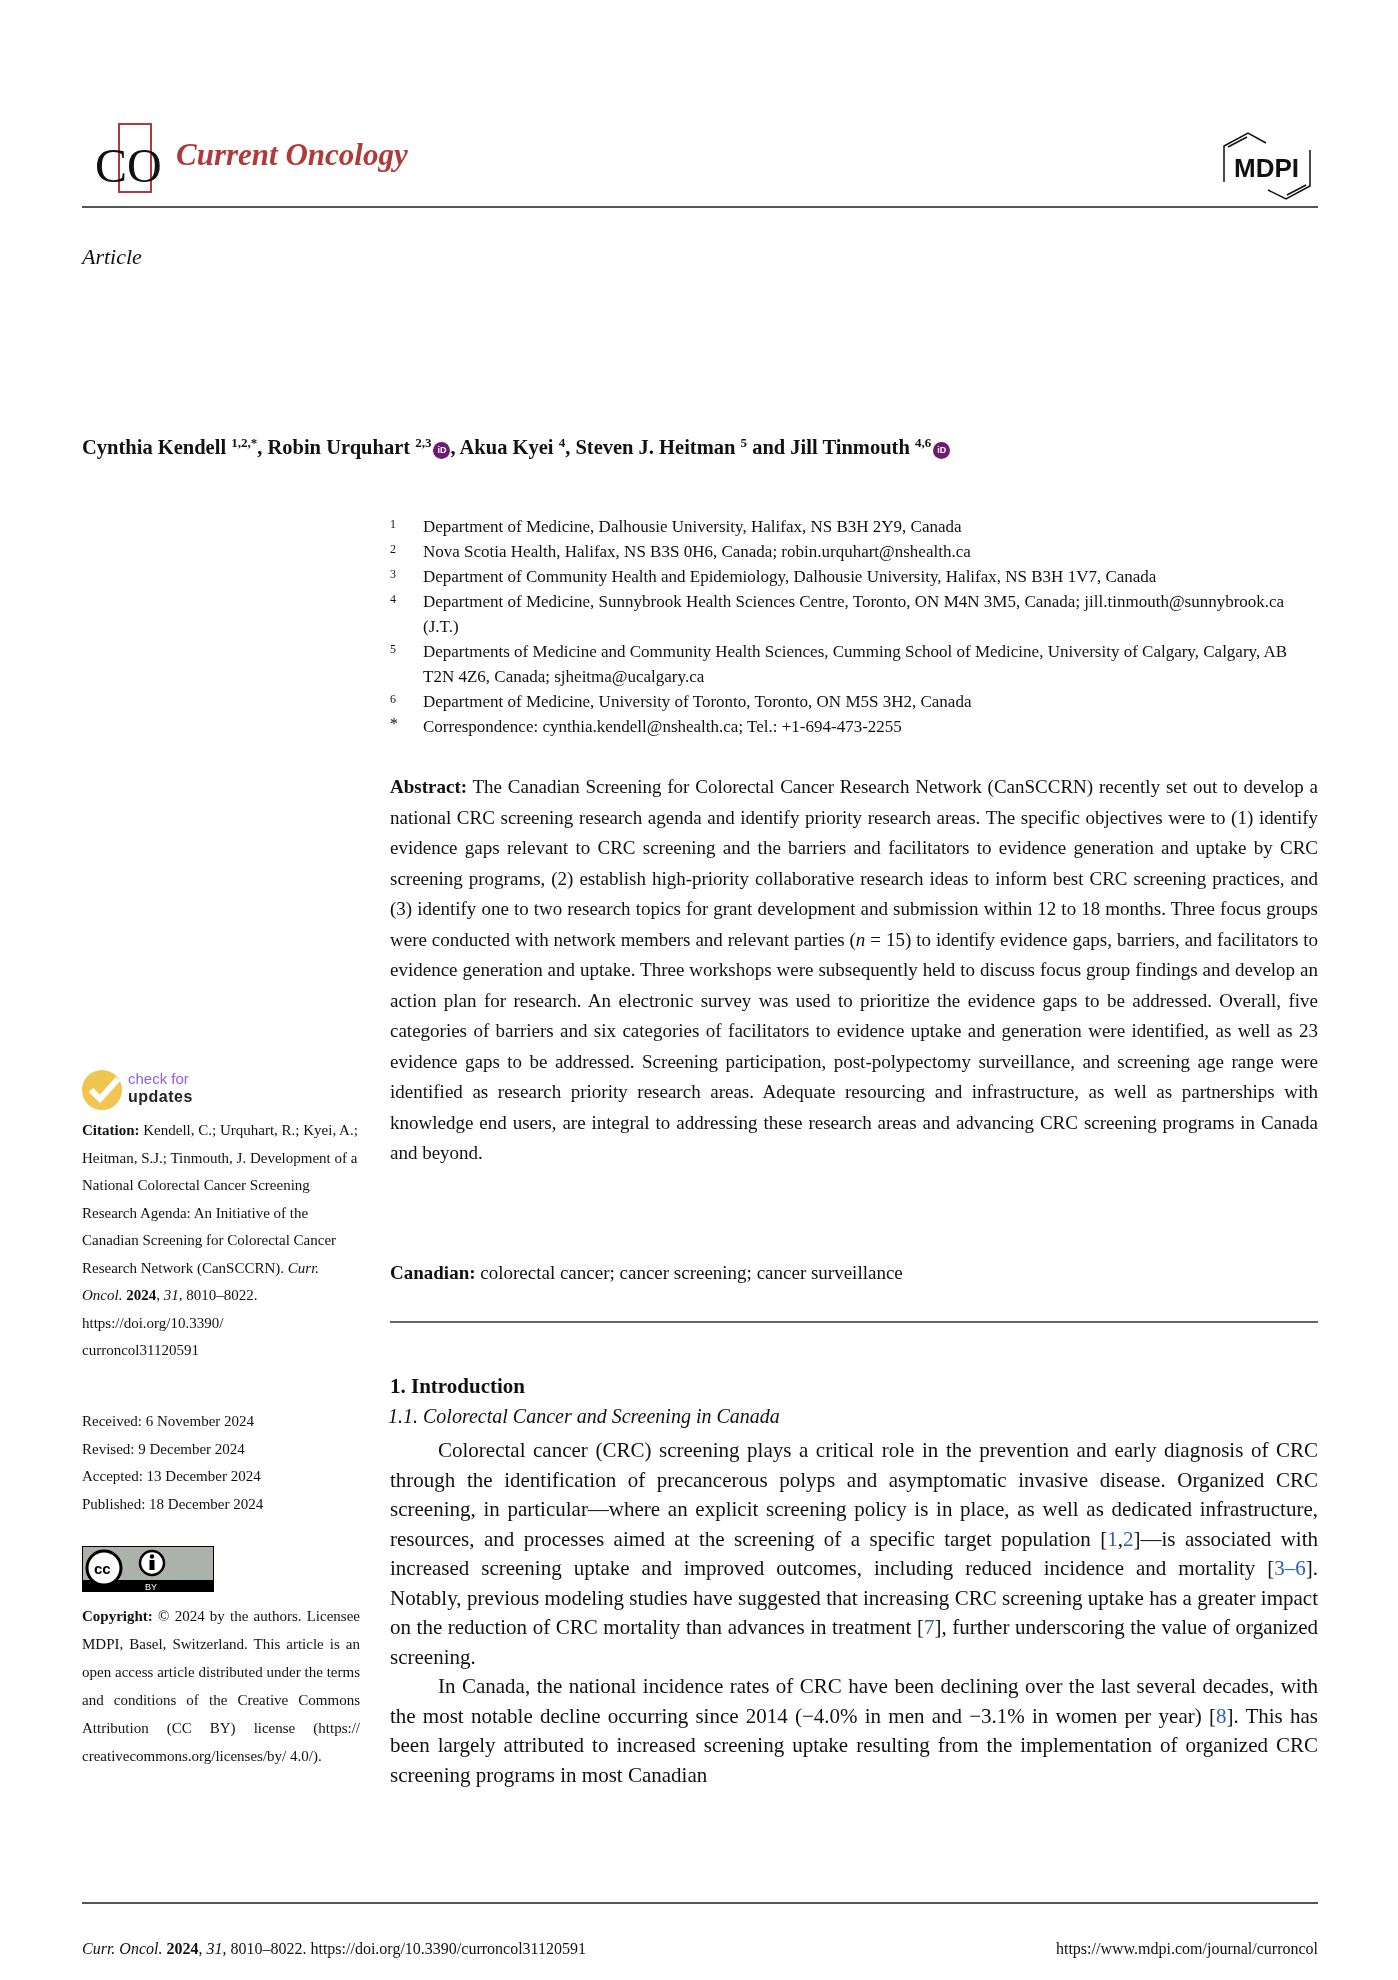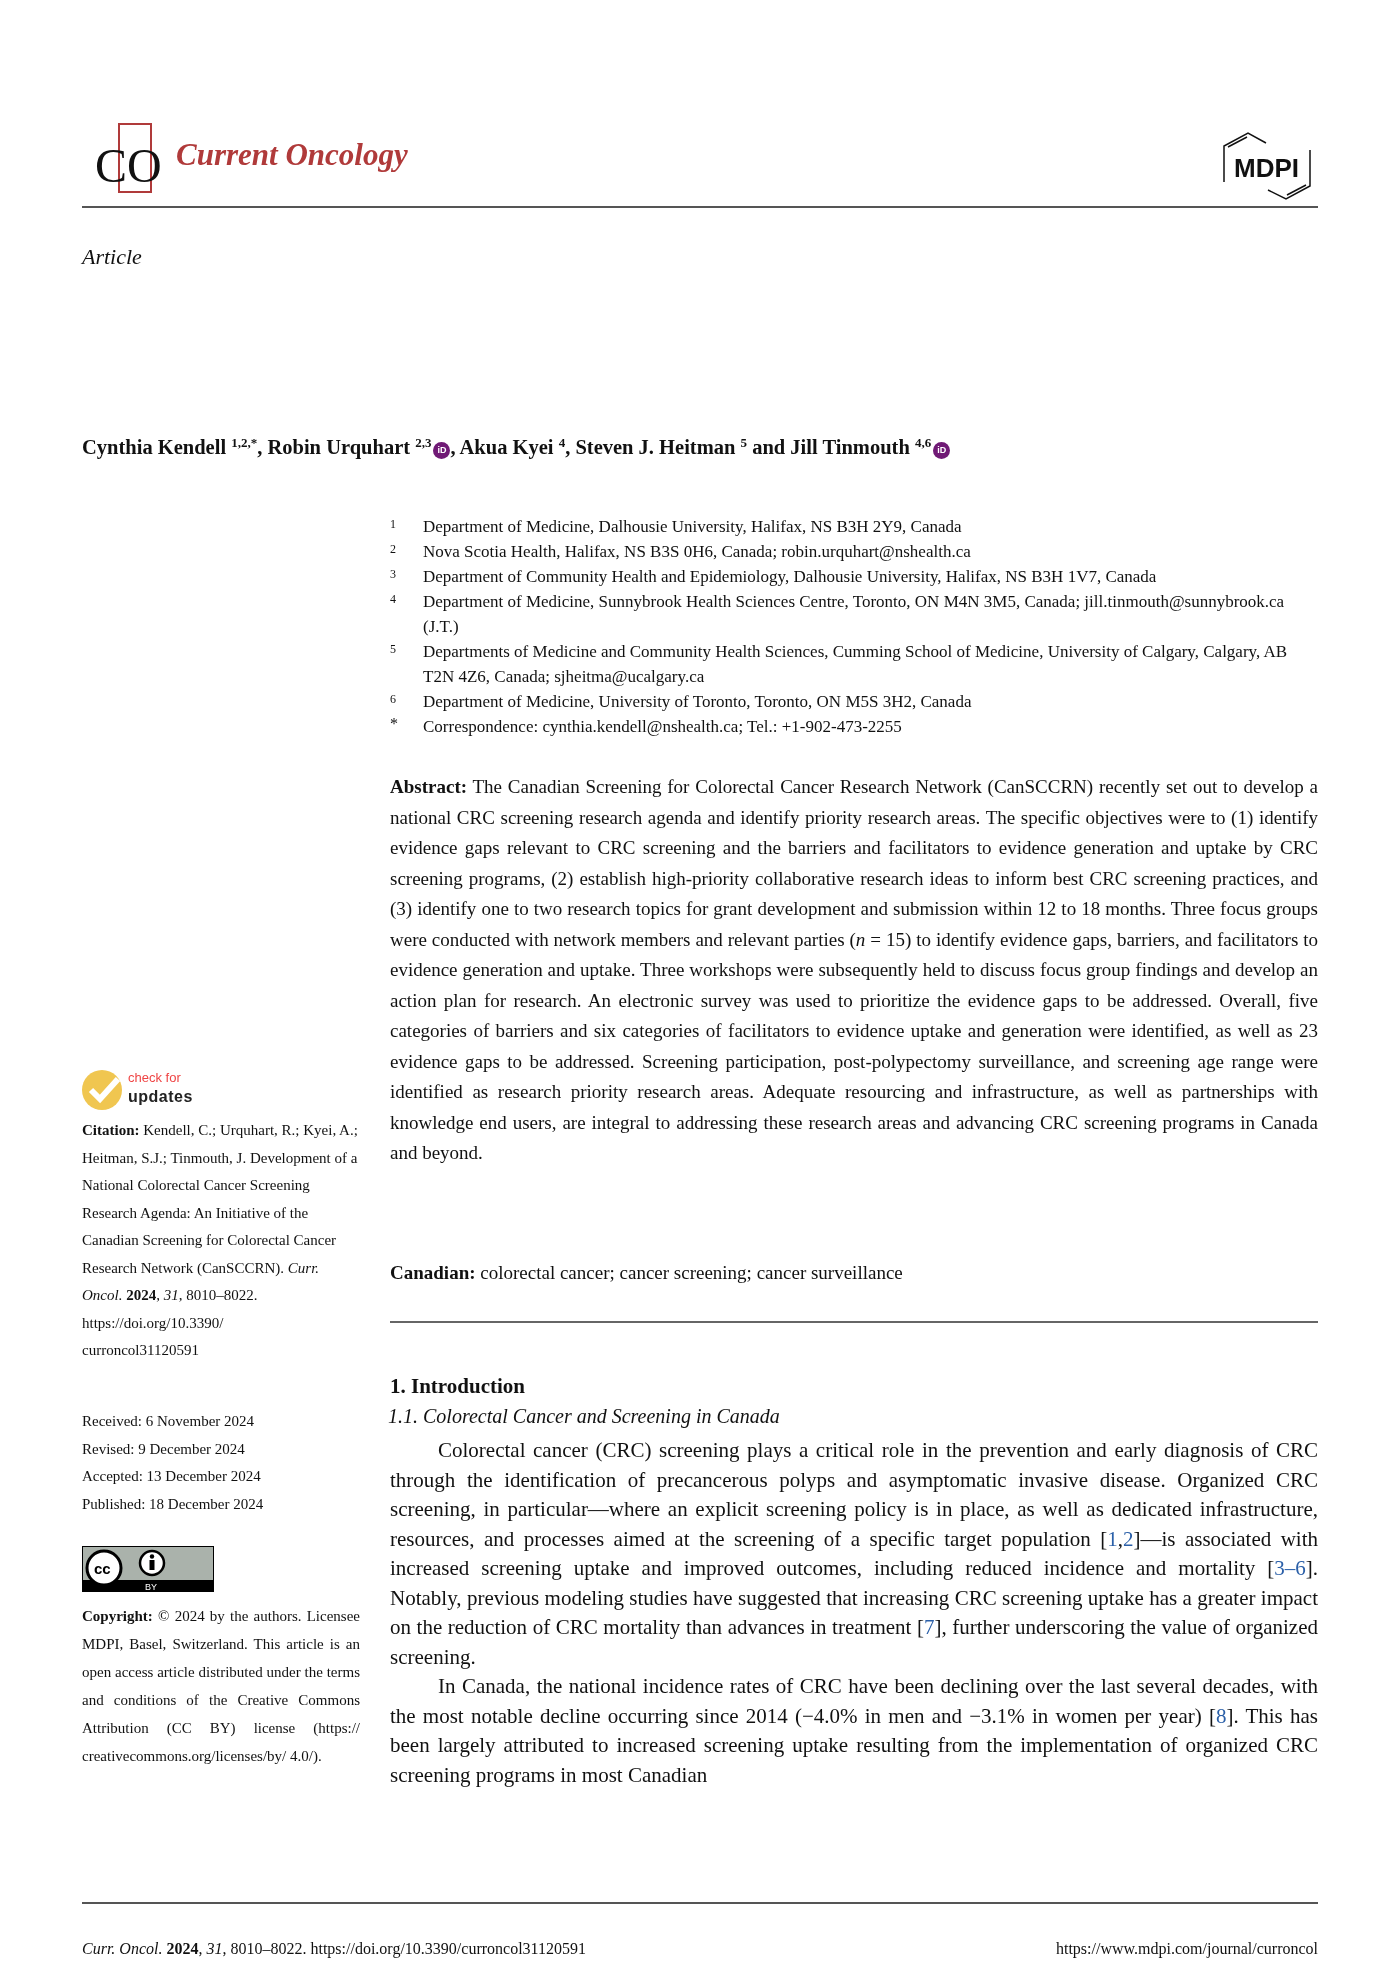--- a/index.html
+++ b/index.html
@@ -35,21 +35,21 @@
   
   .sec-heading { left: 390px; top: 1374px; font-size: 21px; font-weight: bold; }
   .subsec-heading { left: 388px; top: 1405px; font-size: 20px; font-style: italic; }
   .body-text { left: 390px; top: 1436px; width: 928px; font-size: 21px; line-height: 29.5px; text-align: justify; }
   .body-text p { margin: 0; text-indent: 48px; }
   .ref { color: #2a5fa8; }
 
   
   .check-updates { left: 82px; top: 1068px; width: 150px; height: 46px; }
   .cu-circle { position: absolute; left: 0; top: 2px; width: 40px; height: 40px; border-radius: 50%; background: #f0c650; }
-  .cu-text1 { position: absolute; left: 46px; top: 2px; font-family: "Liberation Sans", sans-serif; font-size: 13px; color: #ef4444; }
+  .cu-text1 { position: absolute; left: 46px; top: 2px; font-family: "Liberation Sans", sans-serif; font-size: 15px; color: #8b5cf6; }
   .cu-text2 { position: absolute; left: 46px; top: 20px; font-family: "Liberation Sans", sans-serif; font-size: 16px; font-weight: bold; color: #222; letter-spacing: 0.5px; text-align: right; }
   .citation { left: 82px; top: 1117px; width: 280px; font-size: 15px; line-height: 27.5px; }
   .dates { left: 82px; top: 1408px; width: 280px; font-size: 15px; line-height: 27.5px; }
   .cc-badge { left: 82px; top: 1546px; width: 132px; height: 46px; }
   .copyright { left: 82px; top: 1602px; width: 278px; font-size: 15px; line-height: 28px; text-align: justify; }
 
   
   .footer-rule { left: 82px; top: 1902px; width: 1236px; height: 2px; background: #555; }
   .footer-left { left: 82px; top: 1940px; font-size: 16px; }
   .footer-right { right: 80px; top: 1940px; font-size: 16px; }
@@ -104,21 +104,21 @@
   <div class="affil">
       <span class="affil-num">5</span>
       <span class="affil-text">Departments of Medicine and Community Health Sciences, Cumming School of Medicine, University of Calgary, Calgary, AB T2N 4Z6, Canada; sjheitma@ucalgary.ca</span>
     </div>
   <div class="affil">
       <span class="affil-num">6</span>
       <span class="affil-text">Department of Medicine, University of Toronto, Toronto, ON M5S 3H2, Canada</span>
     </div>
   <div class="affil">
       <span class="affil-num" style="font-size:16px;">*</span>
-      <span class="affil-text">Correspondence: cynthia.kendell@nshealth.ca; Tel.: +1-902-473-2255</span>
+      <span class="affil-text">Correspondence: cynthia.kendell@nshealth.ca; Tel.: +1-694-473-2255</span>
     </div>
 </div>
 
 <div class="abs abstract"><b>Abstract:</b><span> The Canadian Screening for Colorectal Cancer Research Network (CanSCCRN) recently set out to develop a national CRC screening research agenda and identify priority research areas. The specific objectives were to (1) identify evidence gaps relevant to CRC screening and the barriers and facilitators to evidence generation and uptake by CRC screening programs, (2) establish high-priority collaborative research ideas to inform best CRC screening practices, and (3) identify one to two research topics for grant development and submission within 12 to 18 months. Three focus groups were conducted with network members and relevant parties (</span><i>n</i><span> = 15) to identify evidence gaps, barriers, and facilitators to evidence generation and uptake. Three workshops were subsequently held to discuss focus group findings and develop an action plan for research. An electronic survey was used to prioritize the evidence gaps to be addressed. Overall, five categories of barriers and six categories of facilitators to evidence uptake and generation were identified, as well as 23 evidence gaps to be addressed. Screening participation, post-polypectomy surveillance, and screening age range were identified as research priority research areas. Adequate resourcing and infrastructure, as well as partnerships with knowledge end users, are integral to addressing these research areas and advancing CRC screening programs in Canada and beyond.</span></div>
 
 <div class="abs keywords"><b>Canadian:</b><span> colorectal cancer; cancer screening; cancer surveillance</span></div>
 <div class="abs kw-rule"></div>
 
 <div class="abs sec-heading">1. Introduction</div>
 <div class="abs subsec-heading">1.1. Colorectal Cancer and Screening in Canada</div>

